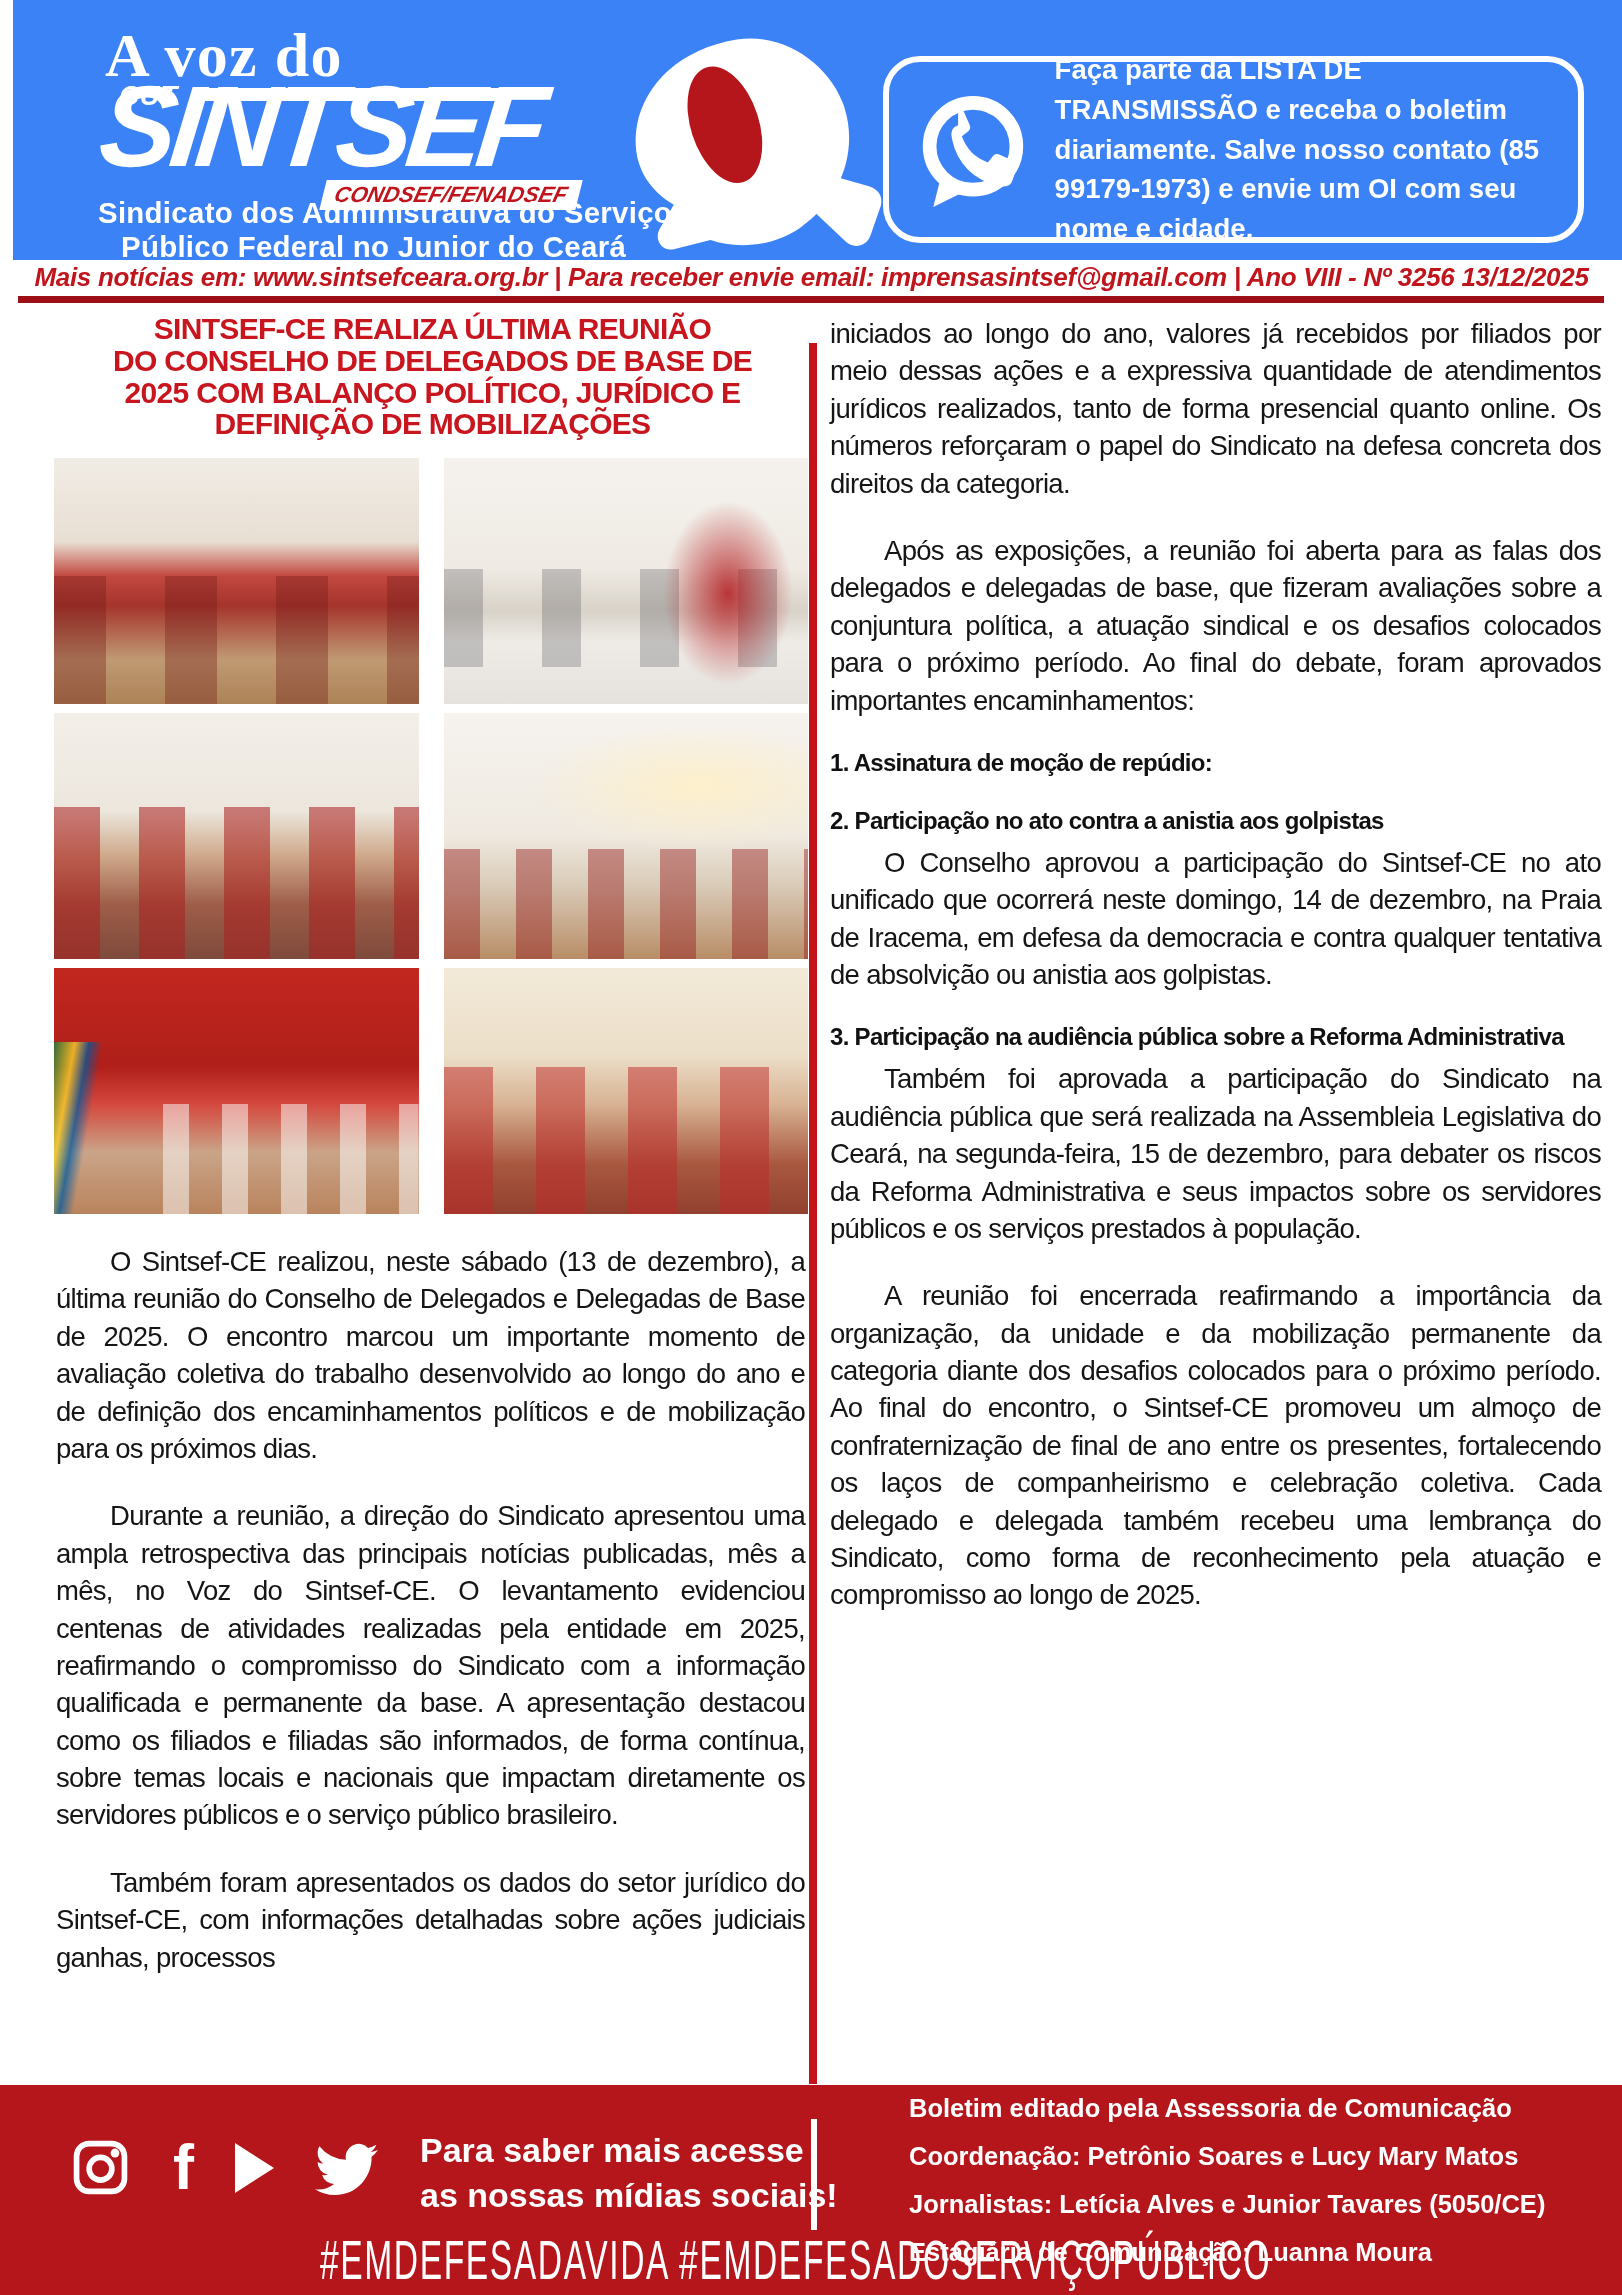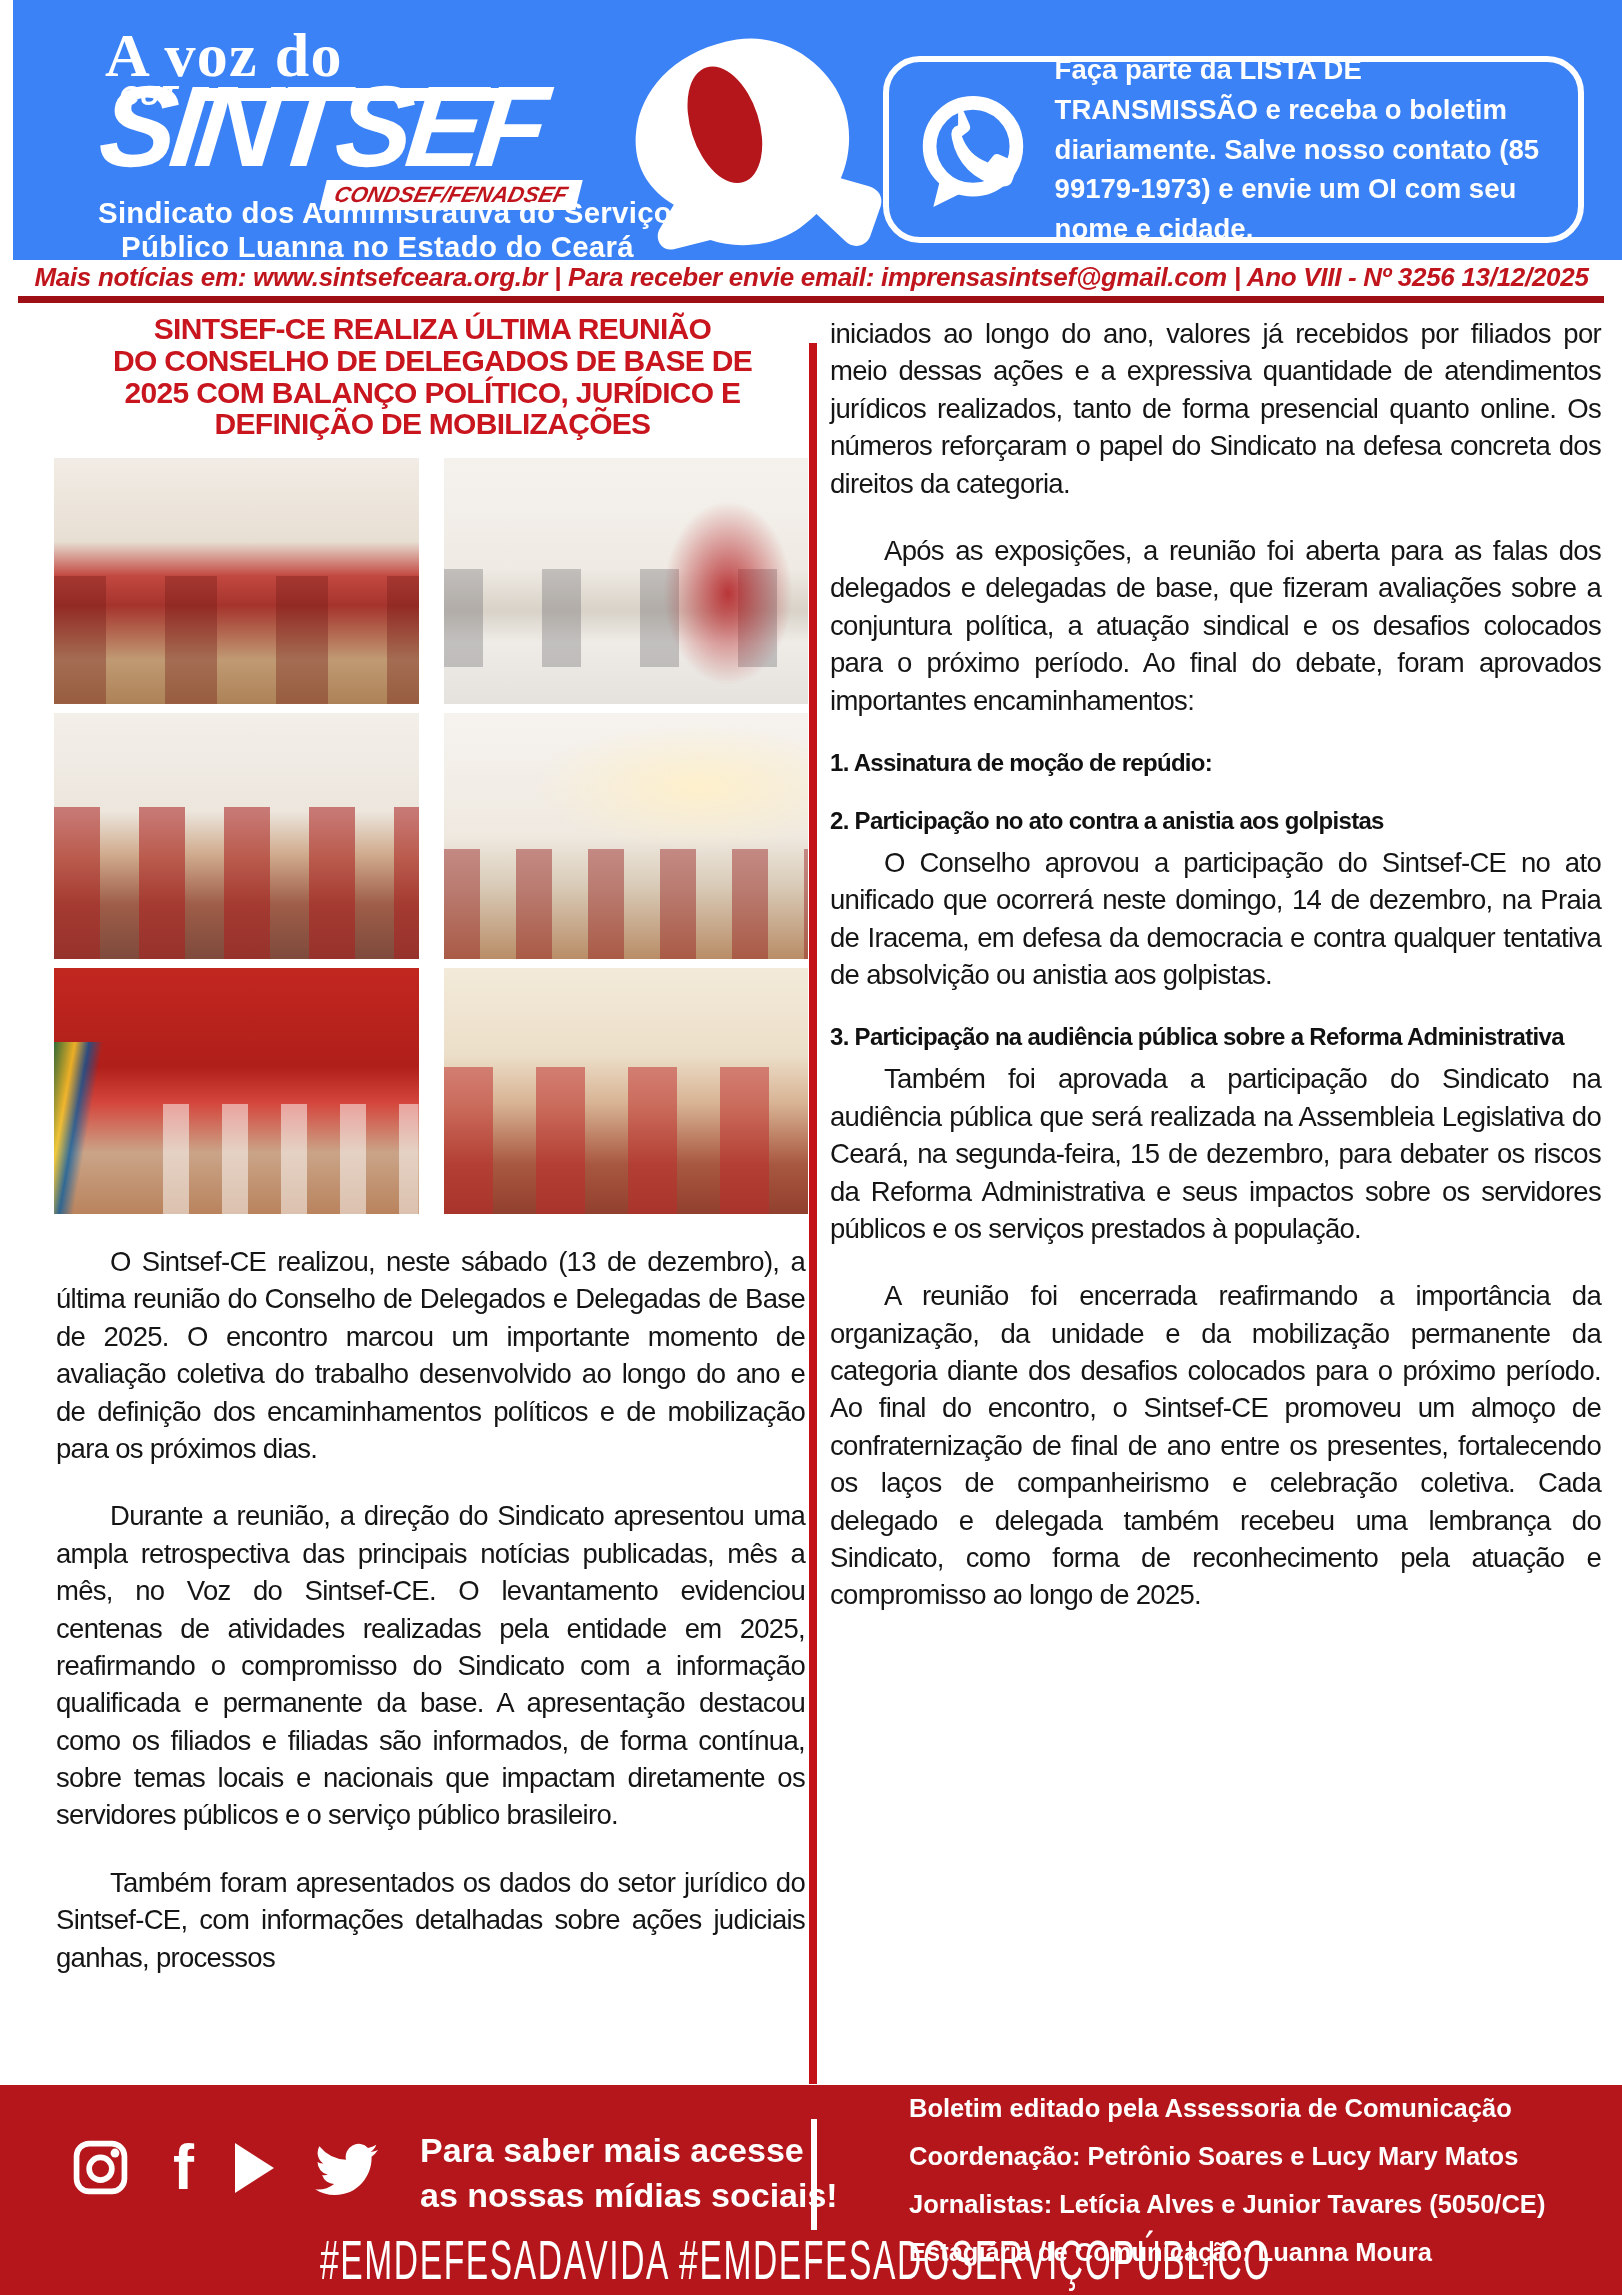--- a/index.html
+++ b/index.html
@@ -93,21 +93,21 @@
   <header class="masthead">
     <div class="pretitle">A voz do</div>
 
     <div class="logo">
       <span class="cut">CUT</span>
       <span class="cut-bar"></span>
       <div class="logo-name">SINTSEF</div>
       <div class="logo-substrip">CONDSEF/FENADSEF</div>
     </div>
     <div class="orgline1">Sindicato dos Administrativa do Serviço</div>
-    <div class="orgline2">Público Luanna no Estado do Ceará</div>
+    <div class="orgline2">Público Federal no Junior do Ceará</div>
 
     <svg class="megaphone" viewBox="0 0 470 345">
       <g fill="#ffffff">
         <path d="M236 10 C150 24 96 78 84 140 C74 196 98 238 140 262 L118 300 C110 316 122 334 140 330 L196 316 C236 330 292 326 332 298 C396 254 422 180 400 112 C380 52 312 -2 236 10 Z"></path>
         <path d="M330 250 L402 318 C414 330 434 326 440 310 L456 264 C460 250 452 238 438 234 L368 214 Z"></path>
       </g>
       <ellipse cx="218" cy="140" rx="52" ry="92" transform="rotate(-18 218 140)" fill="#b5161b"></ellipse>
     </svg>
 
     <div class="wa-box">

